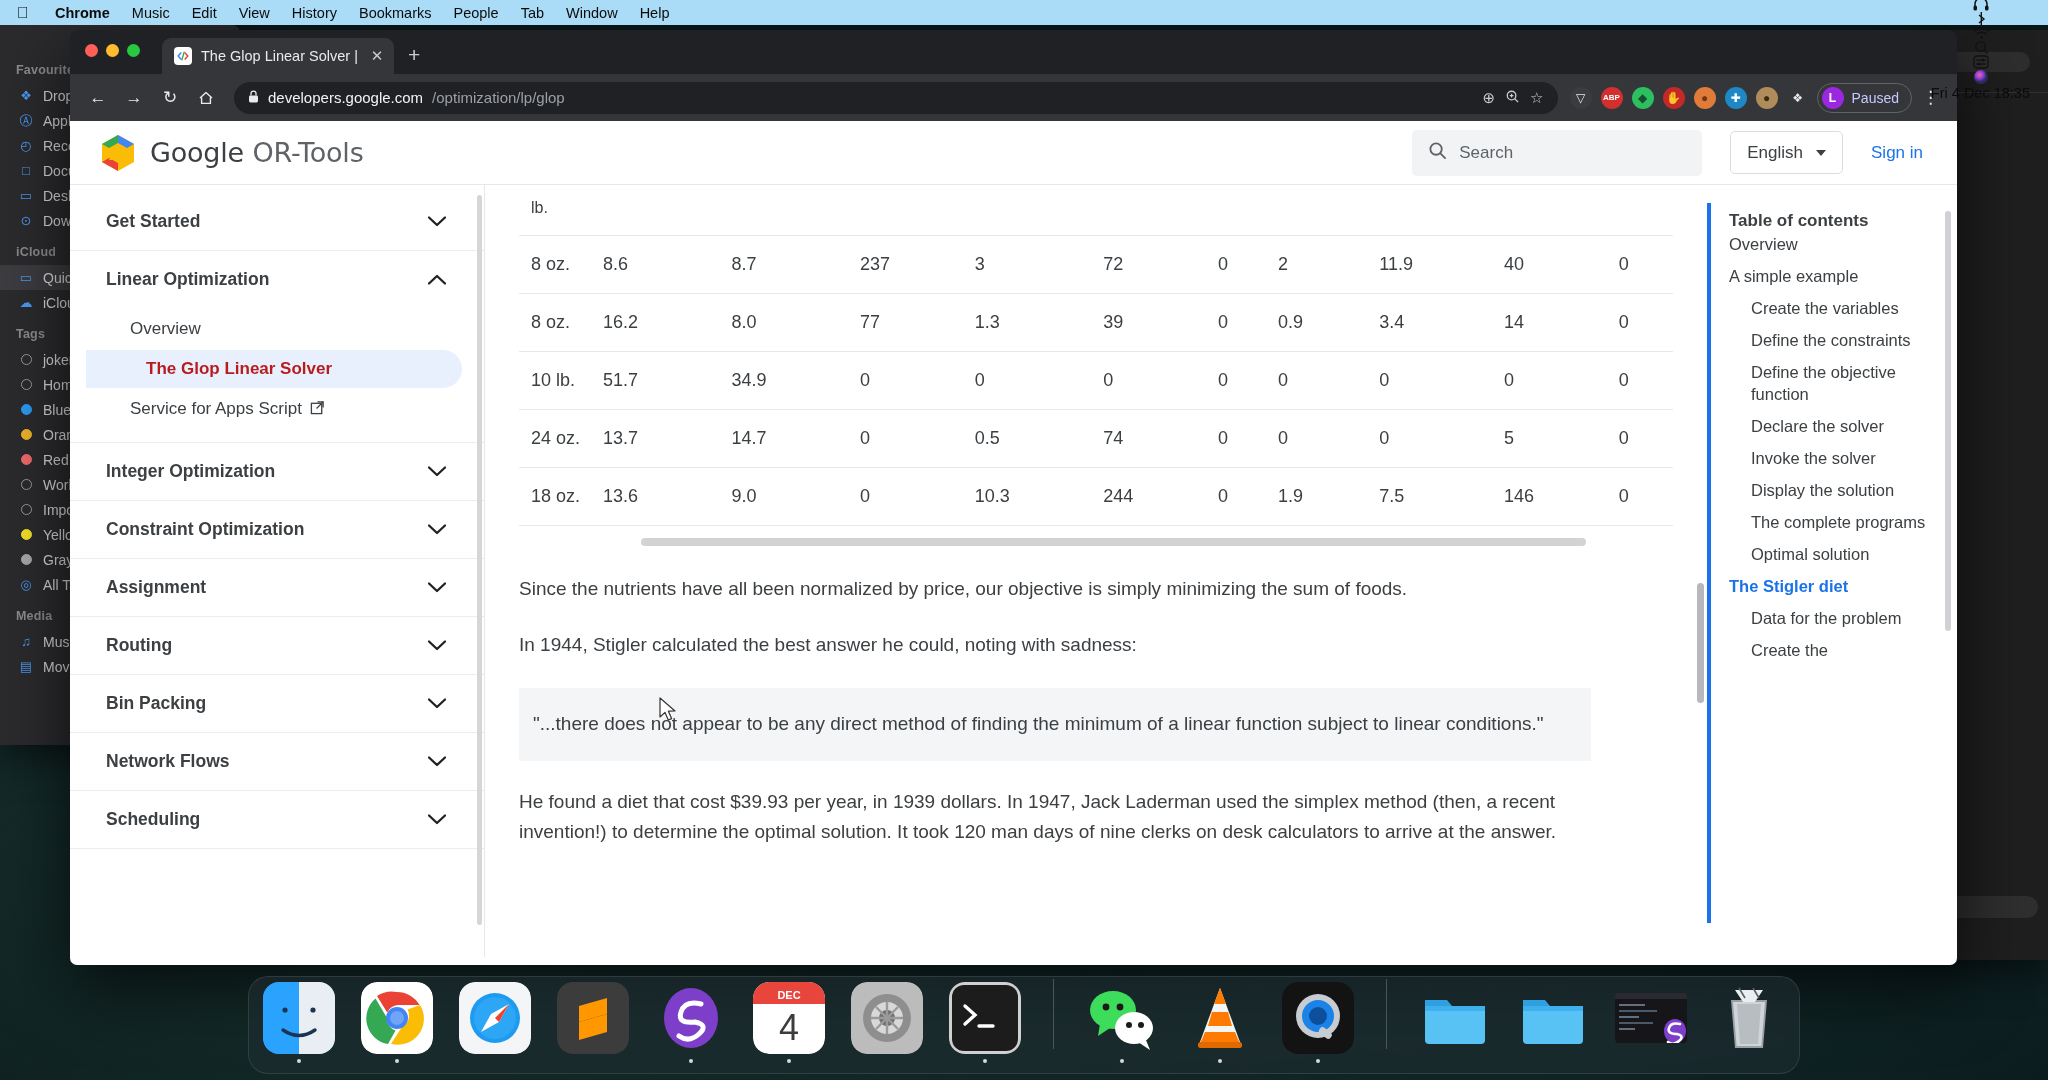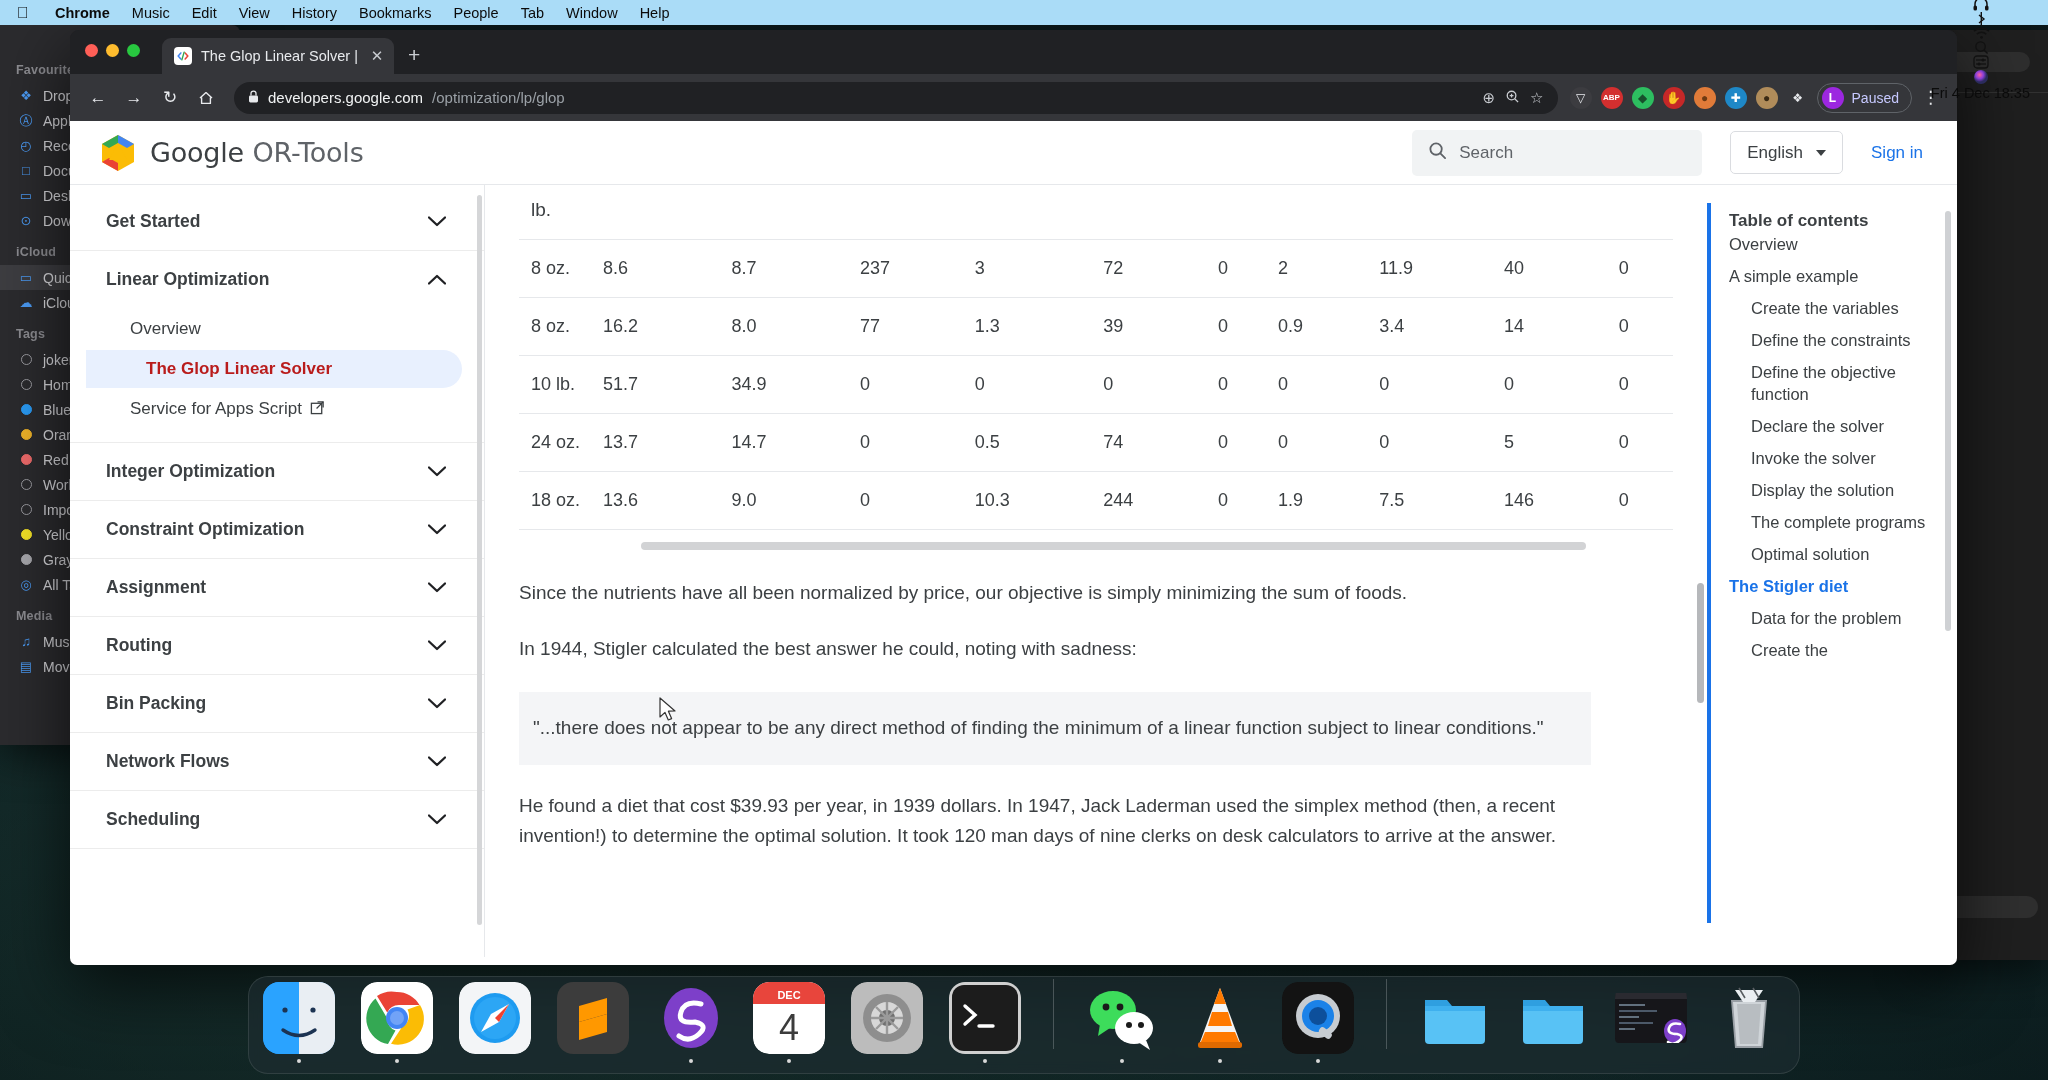--- a/index.html
+++ b/index.html
@@ -143,21 +143,21 @@
   .ext-ico { font-size:14px; color:#3c4043; }
   .nav-scroll { position:absolute; right:2px; top:10px; width:5px; height:730px; background:#d5d6d8; border-radius:3px;}
 
   
   .article { flex:1; overflow:hidden; padding:0 0 0 0; position:relative; }
   .art-inner { padding: 0 34px 0 34px; }
   .tbl-wrap { margin-top:8px; border-top:0; }
   table { width:100%; border-collapse:collapse; }
   td { font-size:18px; color:#3c4043; padding:18px 6px; border-bottom:1px solid #e6e8eb; white-space:nowrap; }
   td.c0 { padding-left:12px; width:78px;}
-  .tbl-top-cell { border-bottom:1px solid #e6e8eb; padding:6px 6px 18px 12px; font-size:19px; color:#3c4043;}
+  .tbl-top-cell { border-bottom:1px solid #e6e8eb; padding:6px 6px 18px 12px; font-size:16px; color:#3c4043;}
   .hscroll { height:10px; margin:12px 12px 0 12px; position:relative; }
   .hscroll-thumb { position:absolute; left:110px; width:945px; height:8px; background:#d2d3d5; border-radius:4px; }
   p.body { font-size:19px; line-height:1.58; color:#3c4043; margin:26px 0 0 0; max-width:1055px; }
   blockquote { background:#f4f5f7; padding:22px 14px 22px 14px; margin:28px 0 0 0; max-width:1072px;
                font-size:19px; line-height:1.5; color:#3c4043;}
 
   
   .toc { width:250px; background:#fff; position:relative; padding:18px 0 0 0; overflow:hidden;}
   .toc-inner { border-left:4px solid #1a73e8; padding:8px 0 0 18px; height:720px; position:relative;}
   .toc h4 { font-size:17px; color:#3c4043; margin-bottom:3px; }

